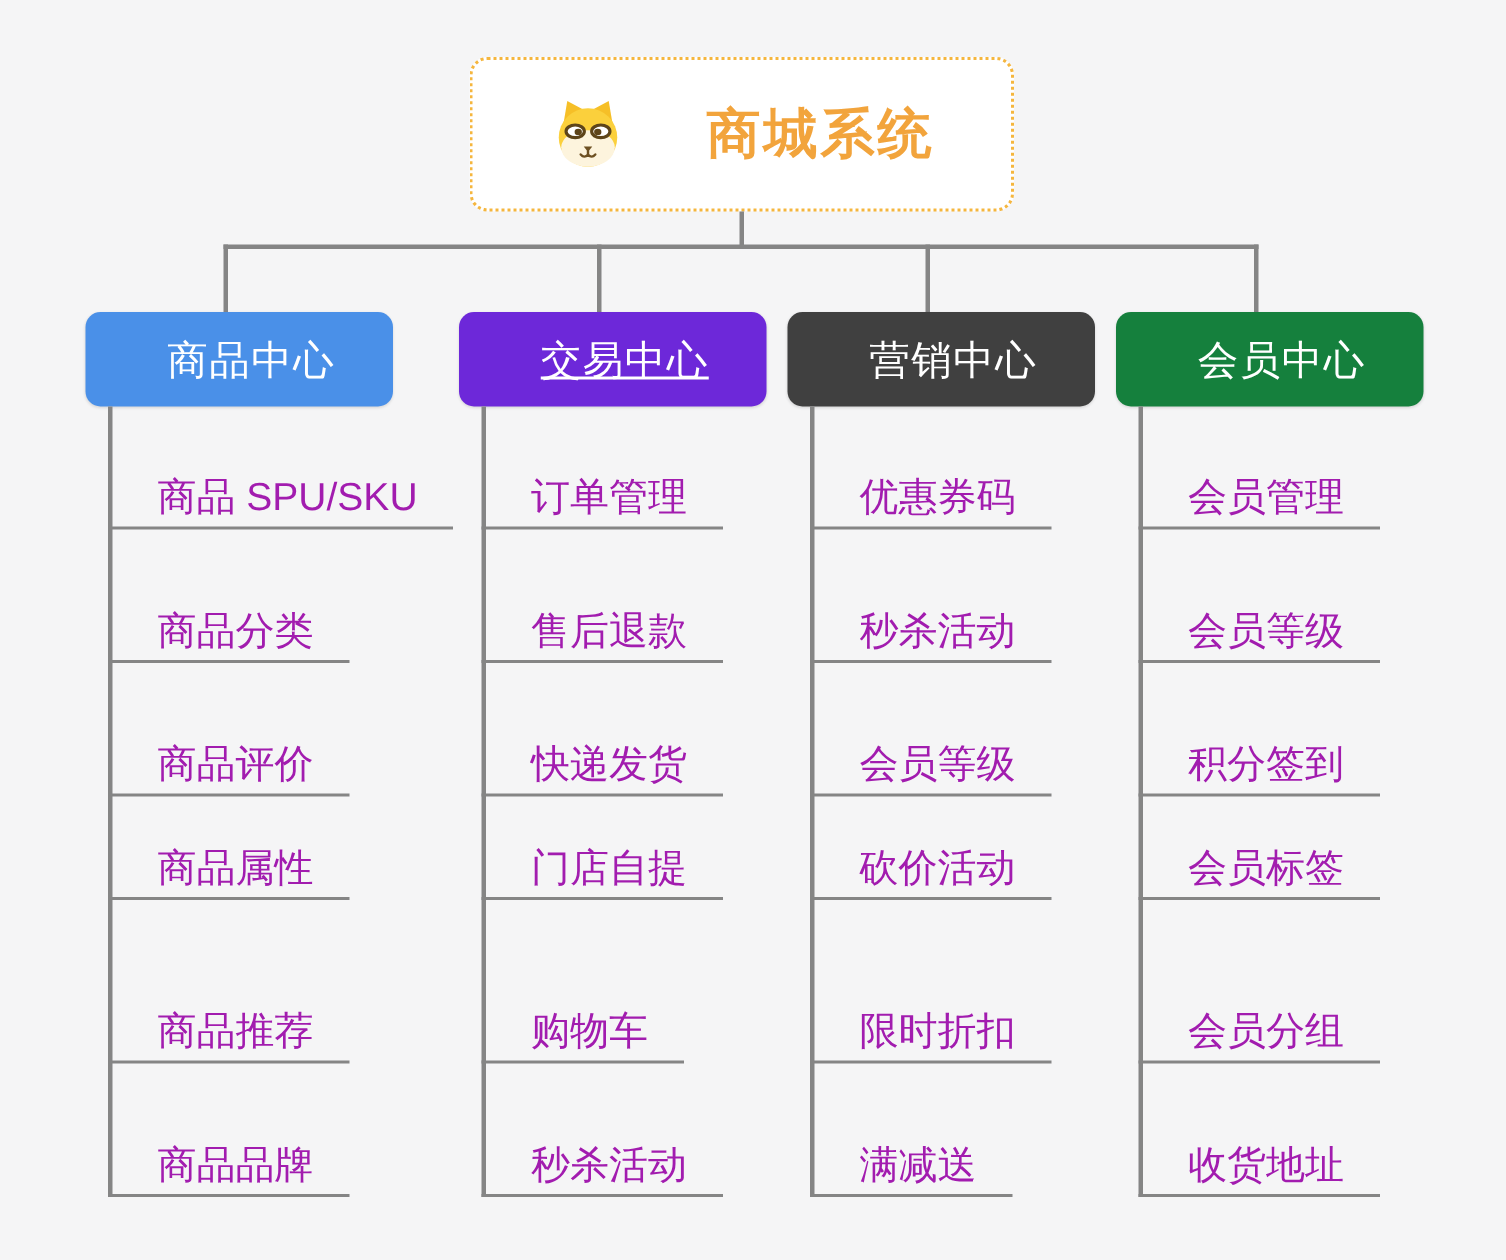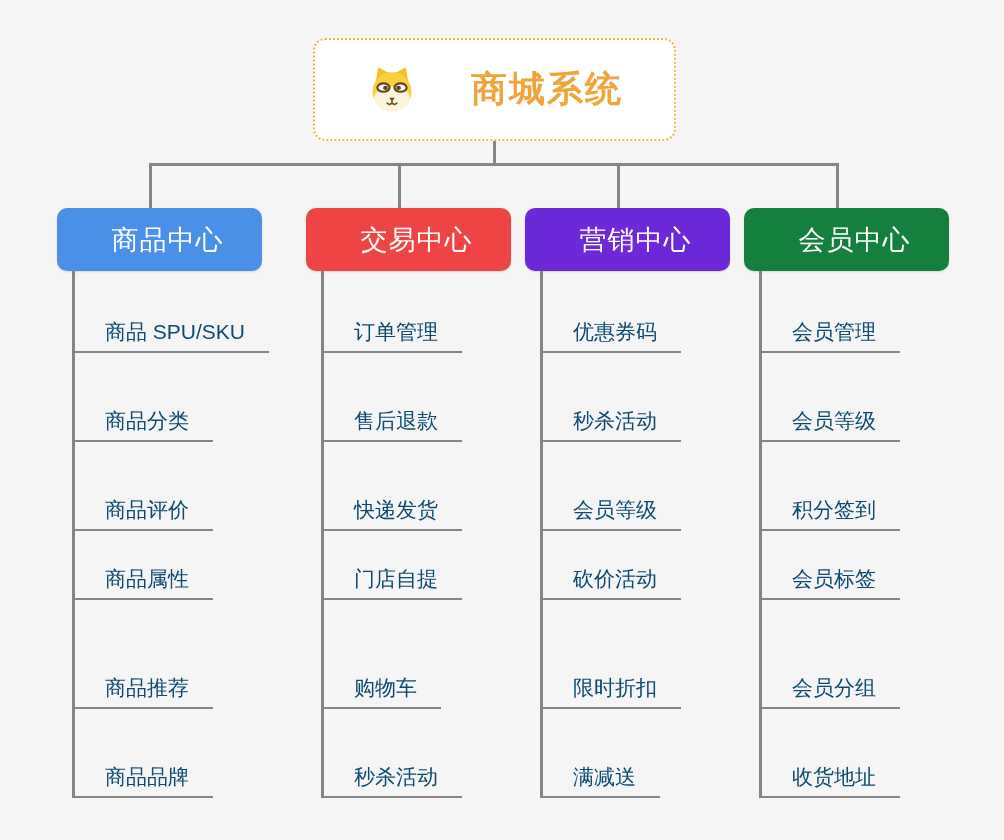--- a/index.html
+++ b/index.html
@@ -33,21 +33,21 @@
     position:absolute;left:0;top:0;width:189px;height:63px;
     border-radius:10px;display:flex;align-items:center;justify-content:center;
     color:#ffffff;font-size:27px;letter-spacing:1px;
     box-shadow:0 1px 2px rgba(0,0,0,0.12);
     padding-left:16px;
   }
   .spine{position:absolute;left:15px;top:63px;width:3px;height:527px;background:#858585;}
   .item{
     position:absolute;left:15px;
     padding:0 24px 0 33px;line-height:39px;height:39px;
-    font-size:21px;color:#0c4a6e;white-space:nowrap;
+    font-size:26px;color:#a21caf;white-space:nowrap;
     border-bottom:2px solid #858585;
   }
   .item-0{top:104px;} .item-1{top:193px;} .item-2{top:282px;}
   .item-3{top:351px;} .item-4{top:460px;} .item-5{top:549px;}
 </style>
 </head>
 <body>
 
 <div id="canvas">
 
@@ -81,32 +81,32 @@
     <div class="spine"></div>
     <div class="item item-0">商品 SPU/SKU</div>
     <div class="item item-1">商品分类</div>
     <div class="item item-2">商品评价</div>
     <div class="item item-3">商品属性</div>
     <div class="item item-4">商品推荐</div>
     <div class="item item-5">商品品牌</div>
   </div>
 
   <div class="branch col-1">
-    <div class="node" style="background: #ef4444;">交易中心</div>
+    <div class="node" style="background: #6d28d9; text-decoration: underline;">交易中心</div>
     <div class="spine"></div>
     <div class="item item-0">订单管理</div>
     <div class="item item-1">售后退款</div>
     <div class="item item-2">快递发货</div>
     <div class="item item-3">门店自提</div>
     <div class="item item-4">购物车</div>
     <div class="item item-5">秒杀活动</div>
   </div>
 
   <div class="branch col-2">
-    <div class="node" style="background: #6d28d9;">营销中心</div>
+    <div class="node" style="background: #404040;">营销中心</div>
     <div class="spine"></div>
     <div class="item item-0">优惠券码</div>
     <div class="item item-1">秒杀活动</div>
     <div class="item item-2">会员等级</div>
     <div class="item item-3">砍价活动</div>
     <div class="item item-4">限时折扣</div>
     <div class="item item-5">满减送</div>
   </div>
 
   <div class="branch col-3">

